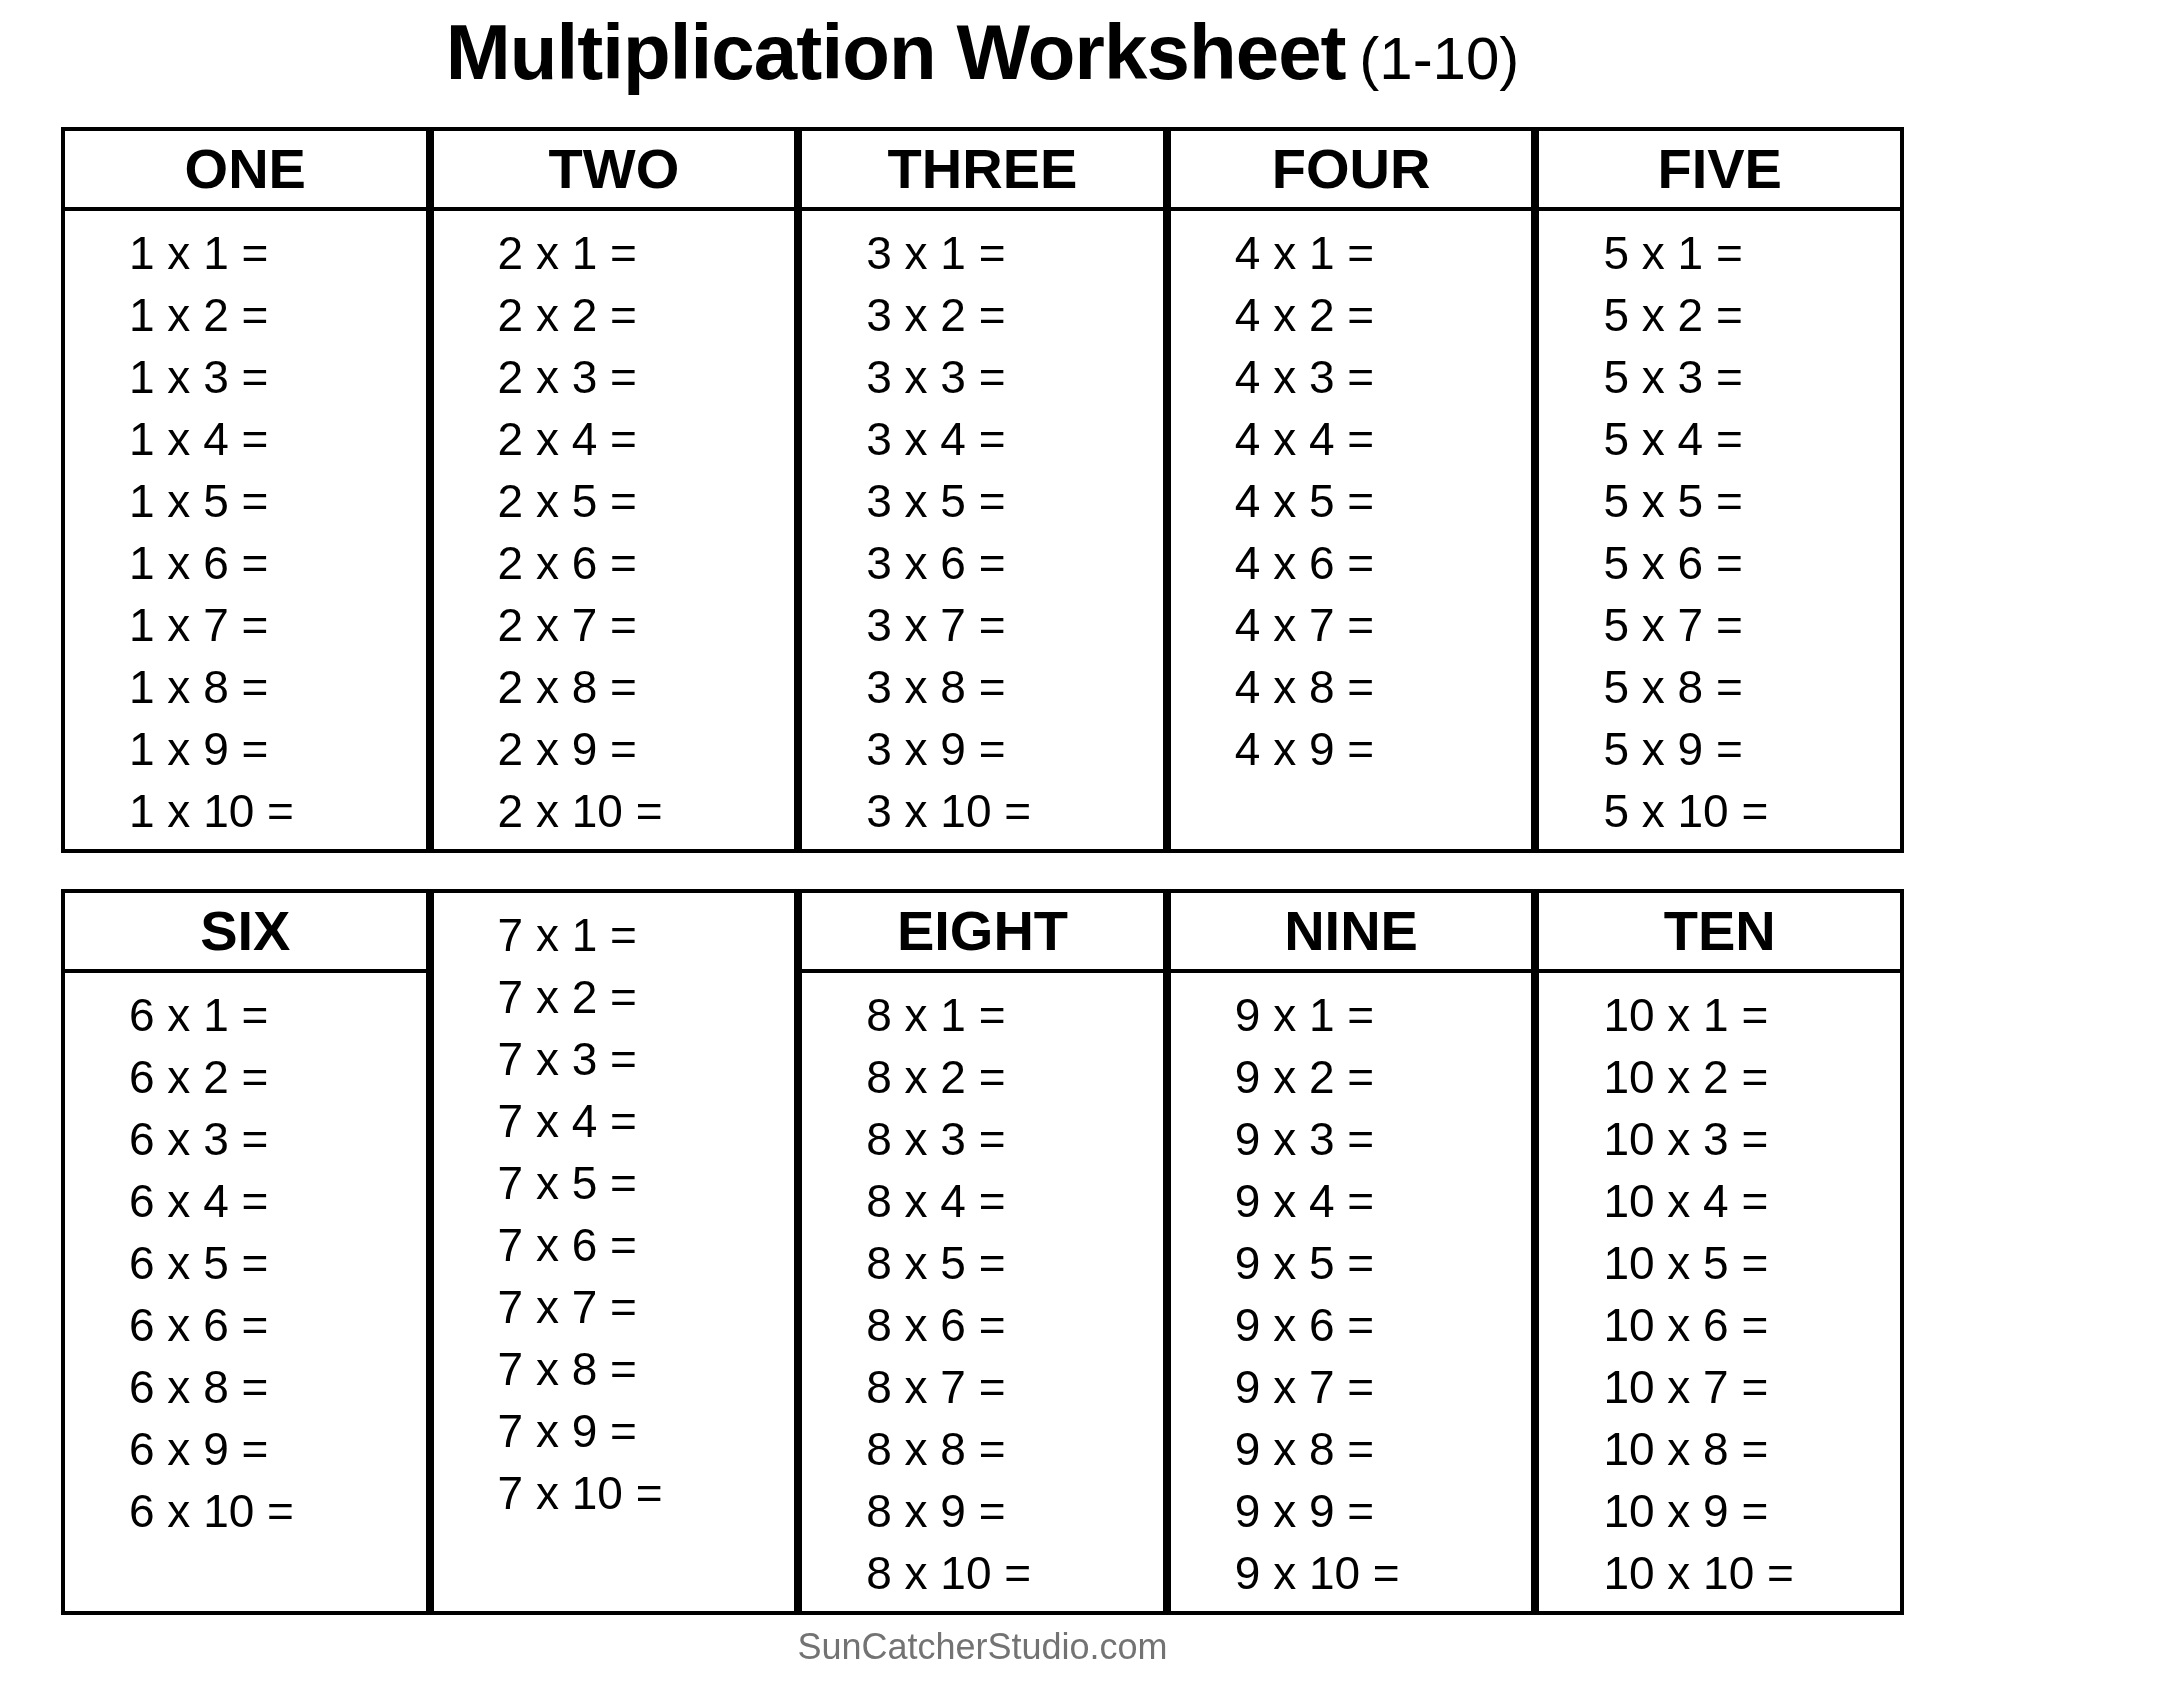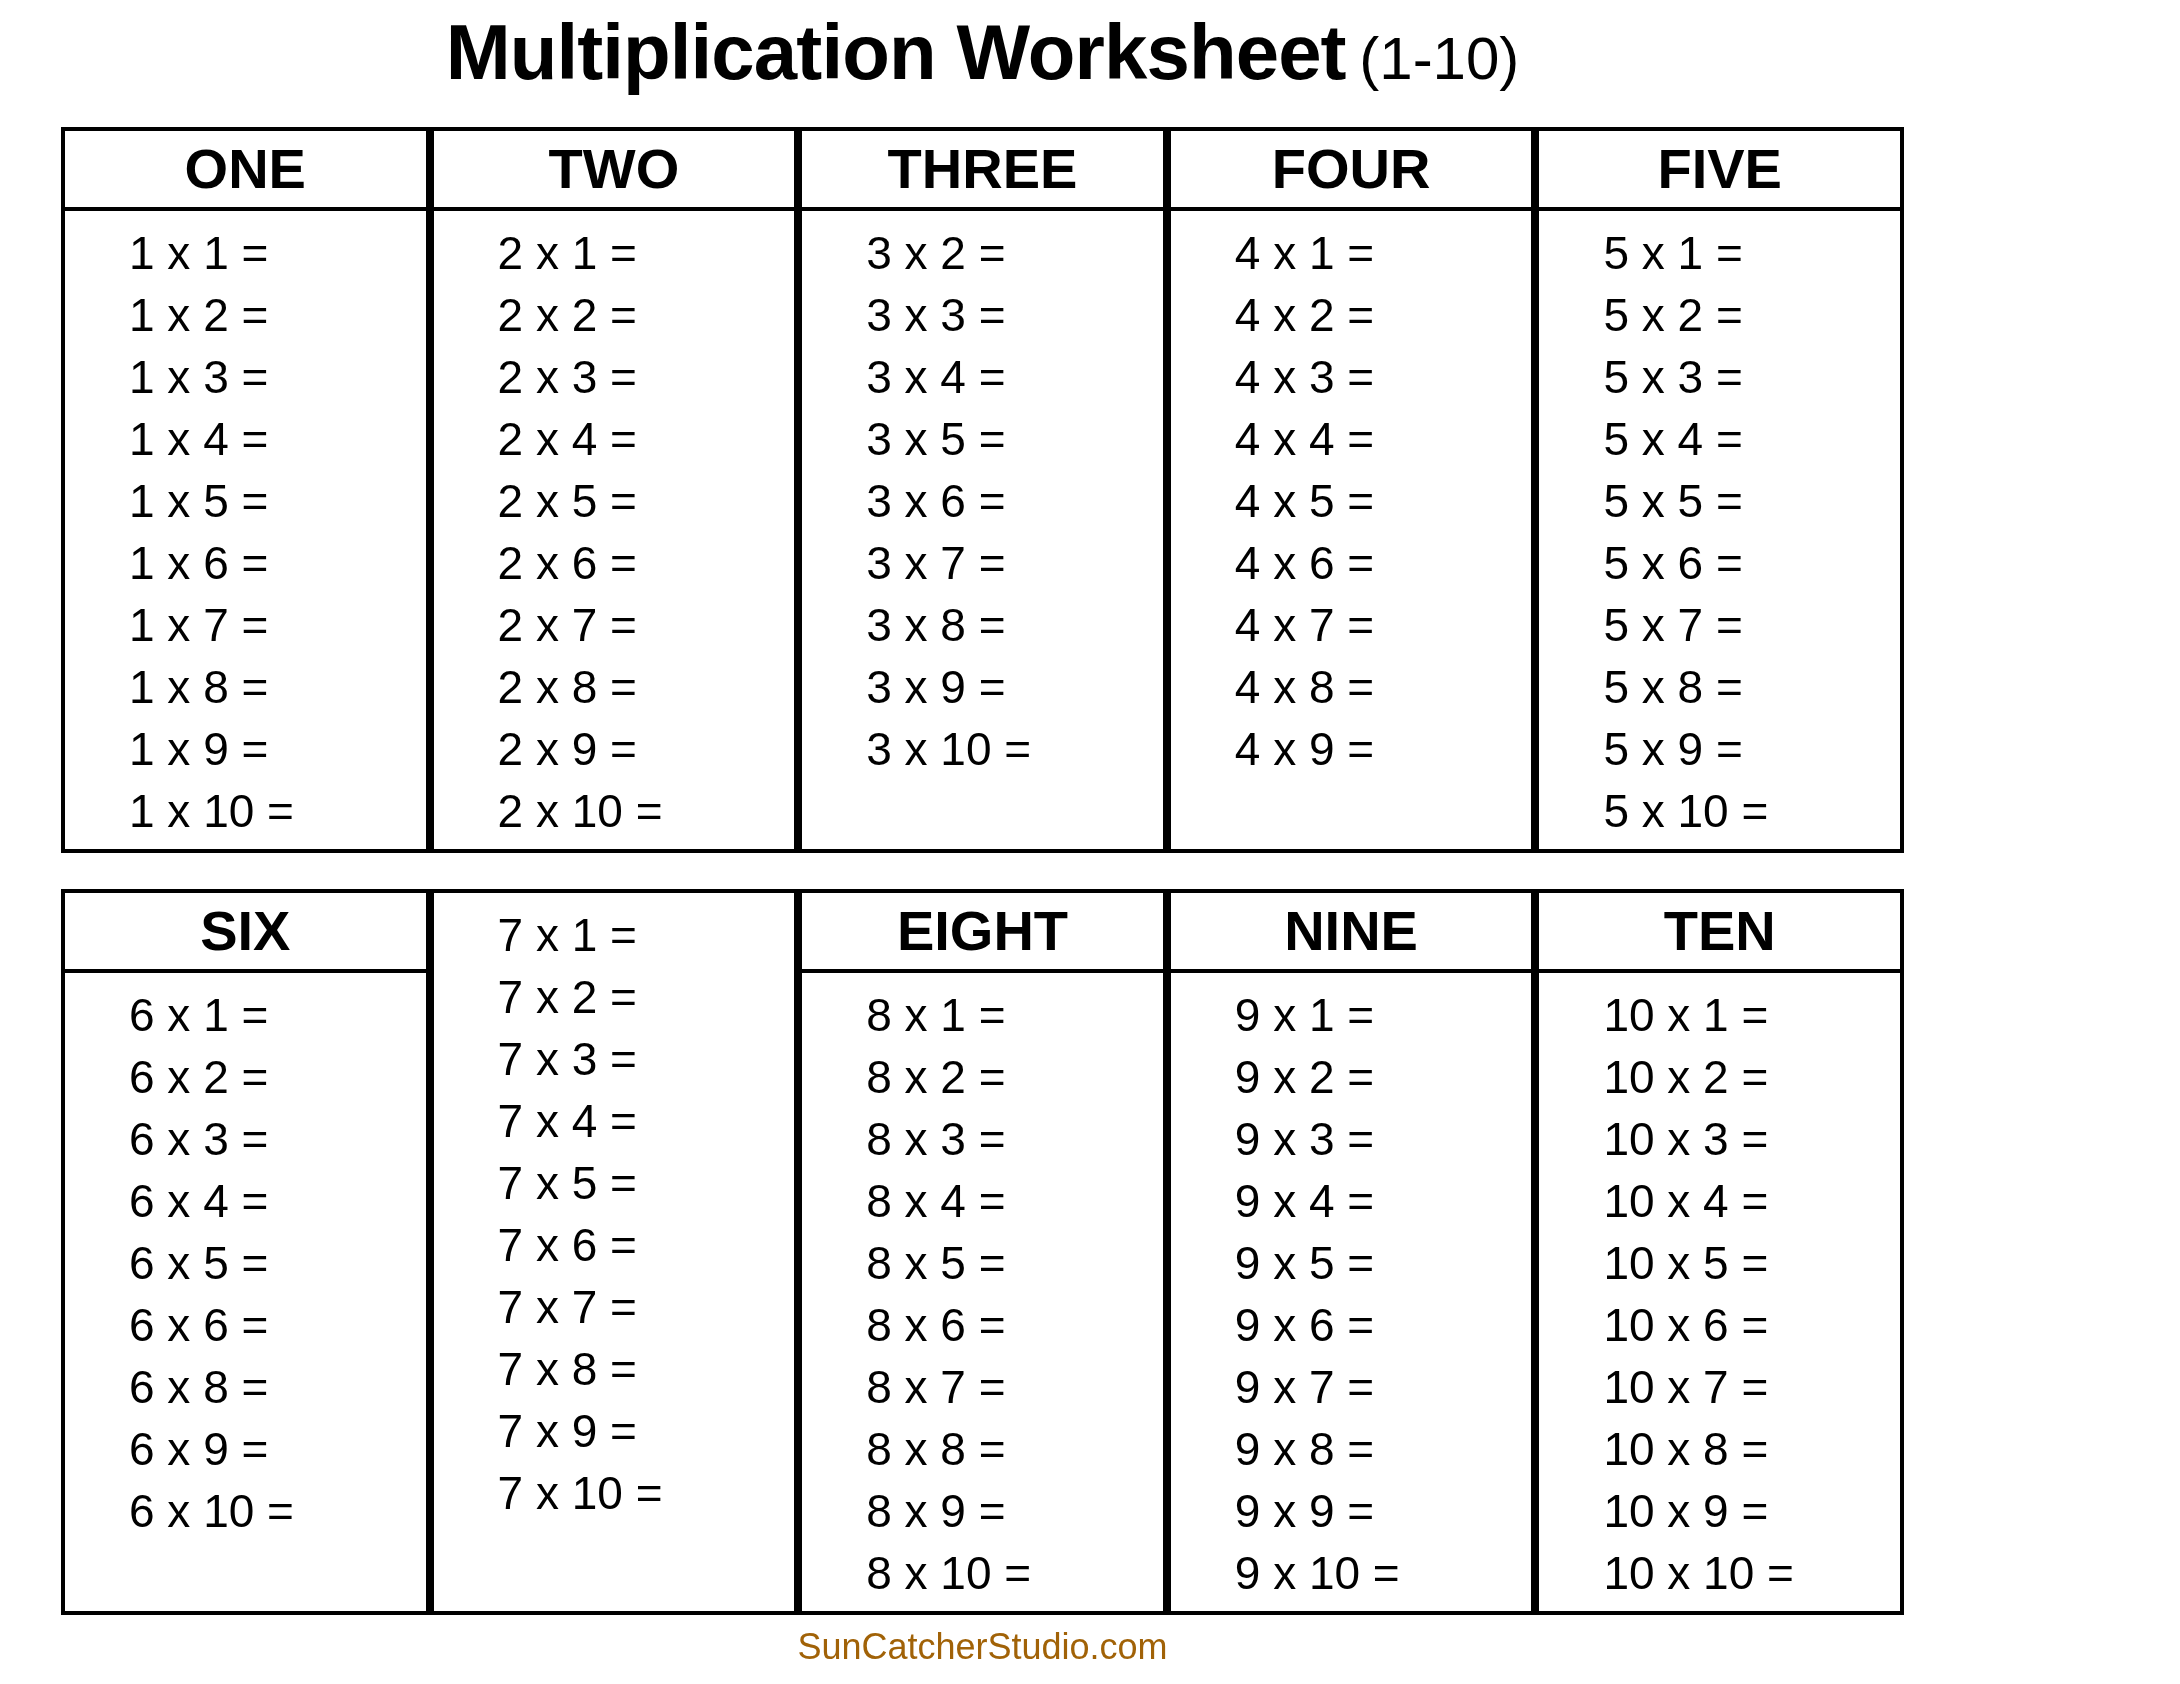--- a/index.html
+++ b/index.html
@@ -67,21 +67,21 @@
     align-items: center;
   }
   .row span {
     font-size: 46px;
     white-space: pre;
   }
   .footer {
     text-align: center;
     margin-top: 6.8px;
     font-size: 36px;
-    color: #a16207;
+    color: #737373;
   }
 </style>
 </head>
 <body>
 
 <div class="page">
   <div class="title">
     <span class="title-main">Multiplication Worksheet</span><span class="title-suffix">(1-10)</span>
   </div>
   <div class="tables-row first" id="row-1">
@@ -163,20 +163,23 @@
           </div>
     </div>
   </div>
       <div class="mult-table">
     <div class="table-header">
       <span class="header-label">THREE</span>
     </div>
     <div class="table-body">
       <div class="rows">
             <div class="row">
+              <span>3 x 1 =</span>
+            </div>
+            <div class="row">
               <span>3 x 2 =</span>
             </div>
             <div class="row">
               <span>3 x 3 =</span>
             </div>
             <div class="row">
               <span>3 x 4 =</span>
             </div>
             <div class="row">
               <span>3 x 5 =</span>

